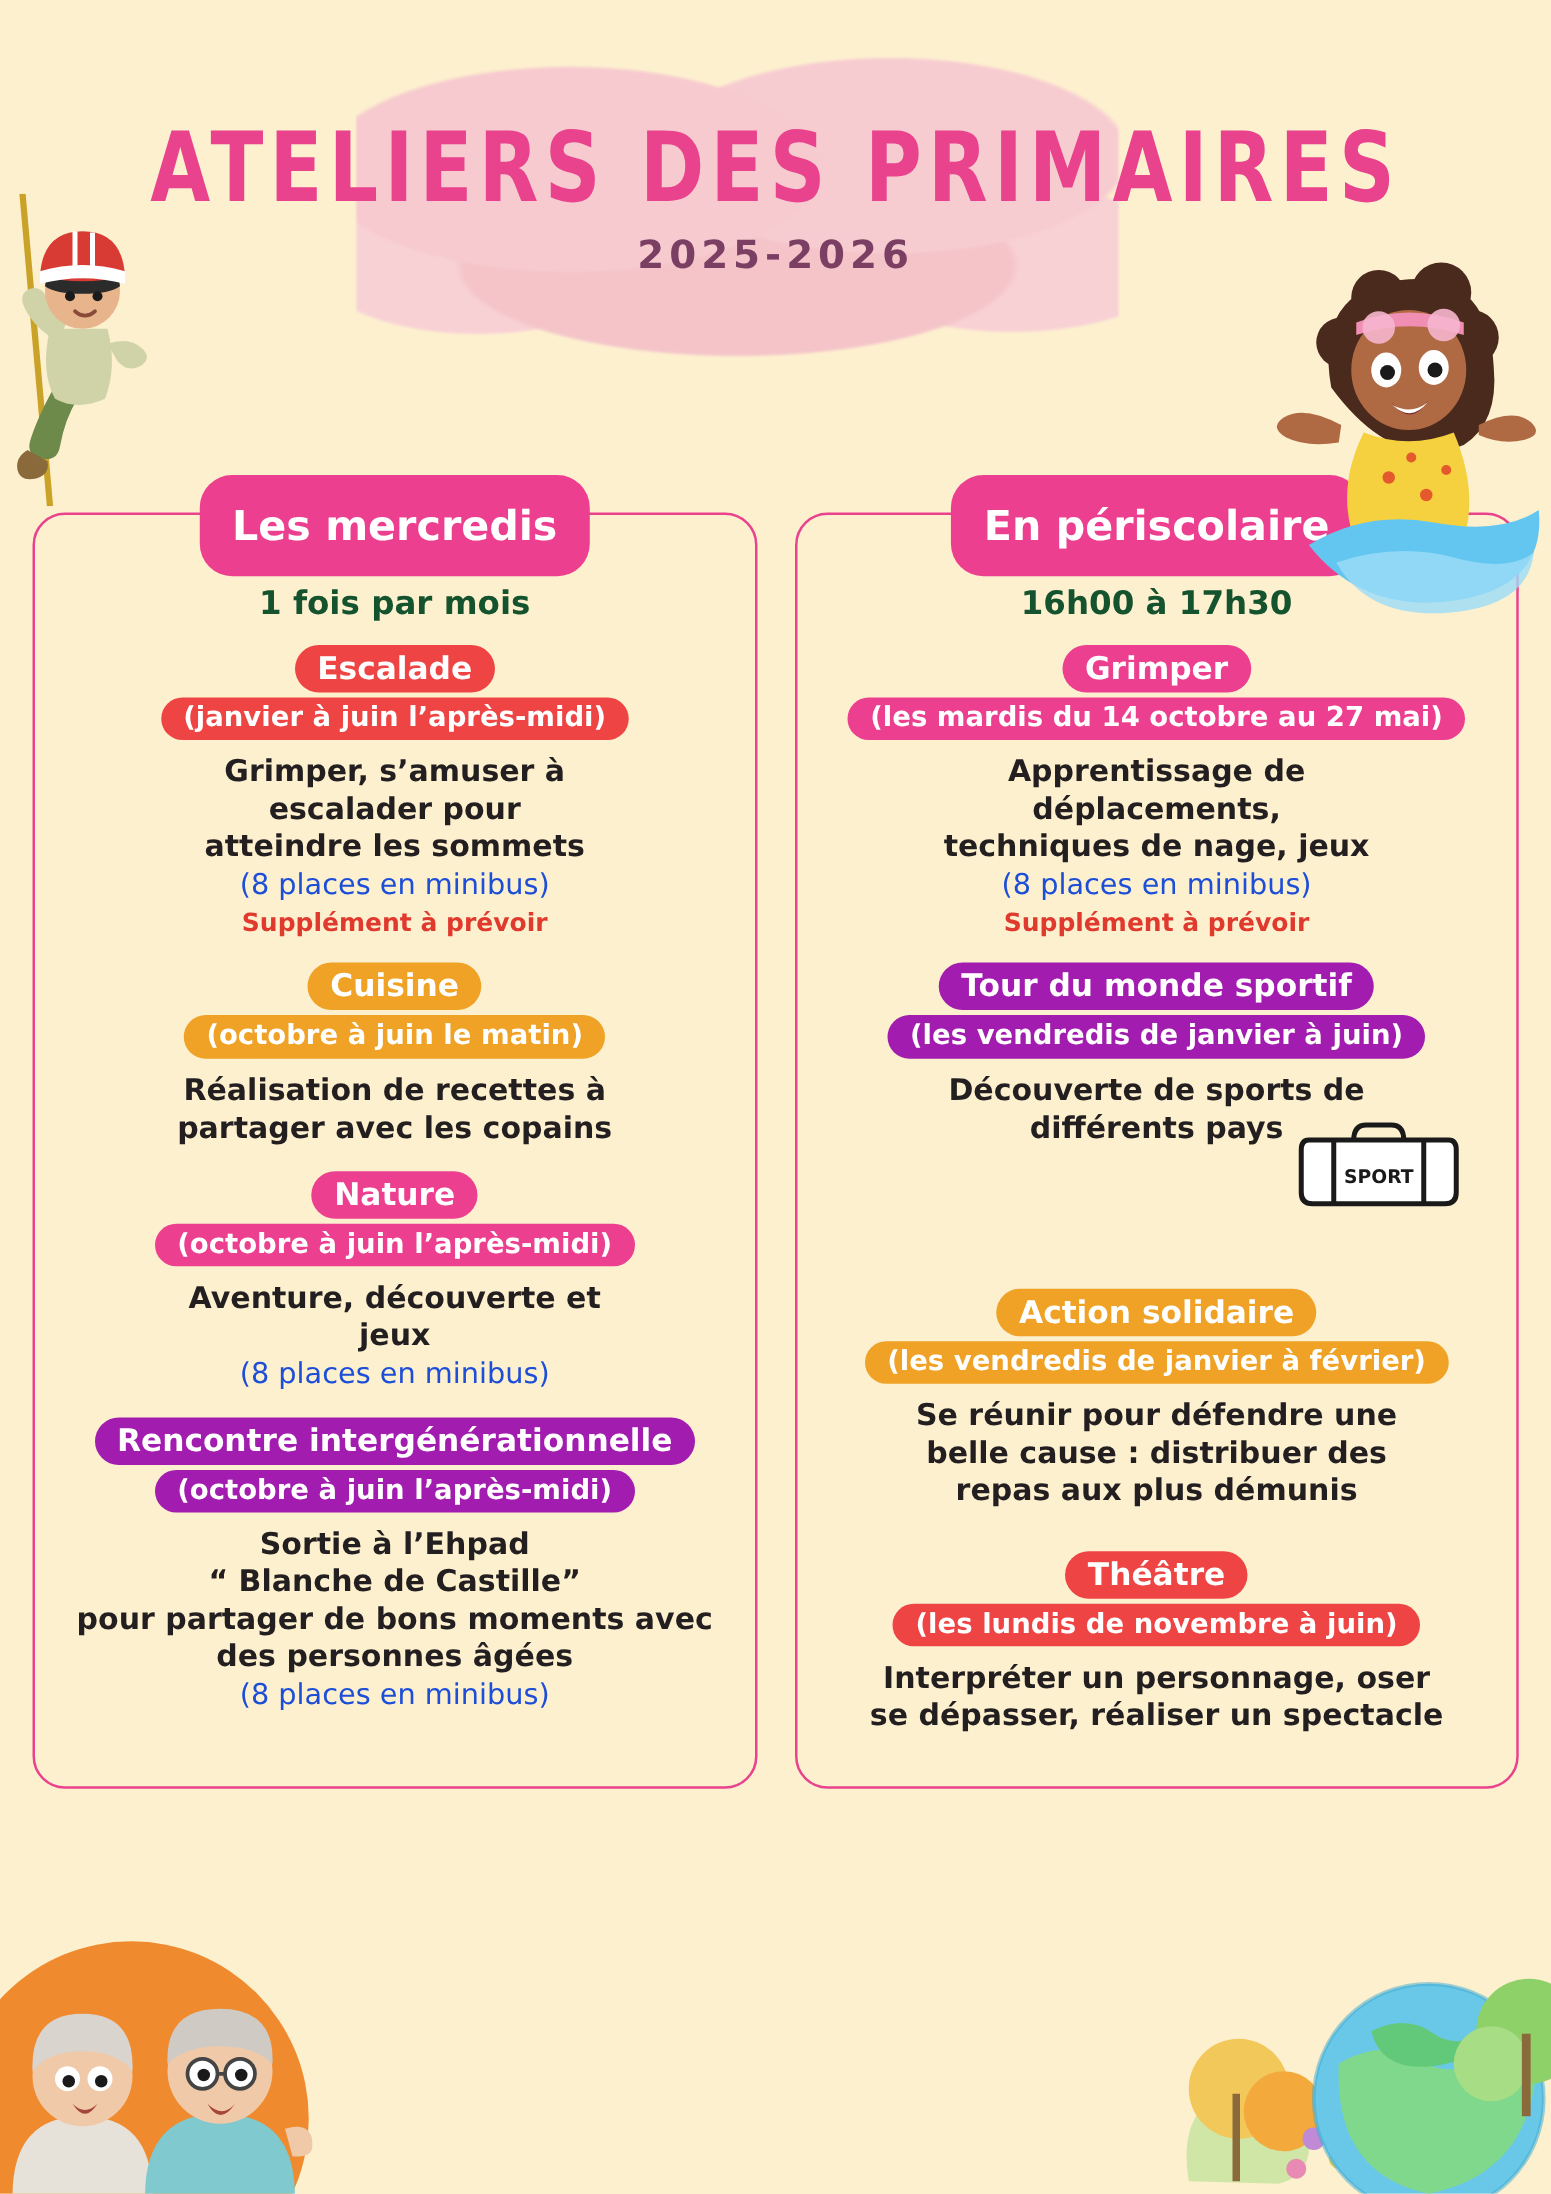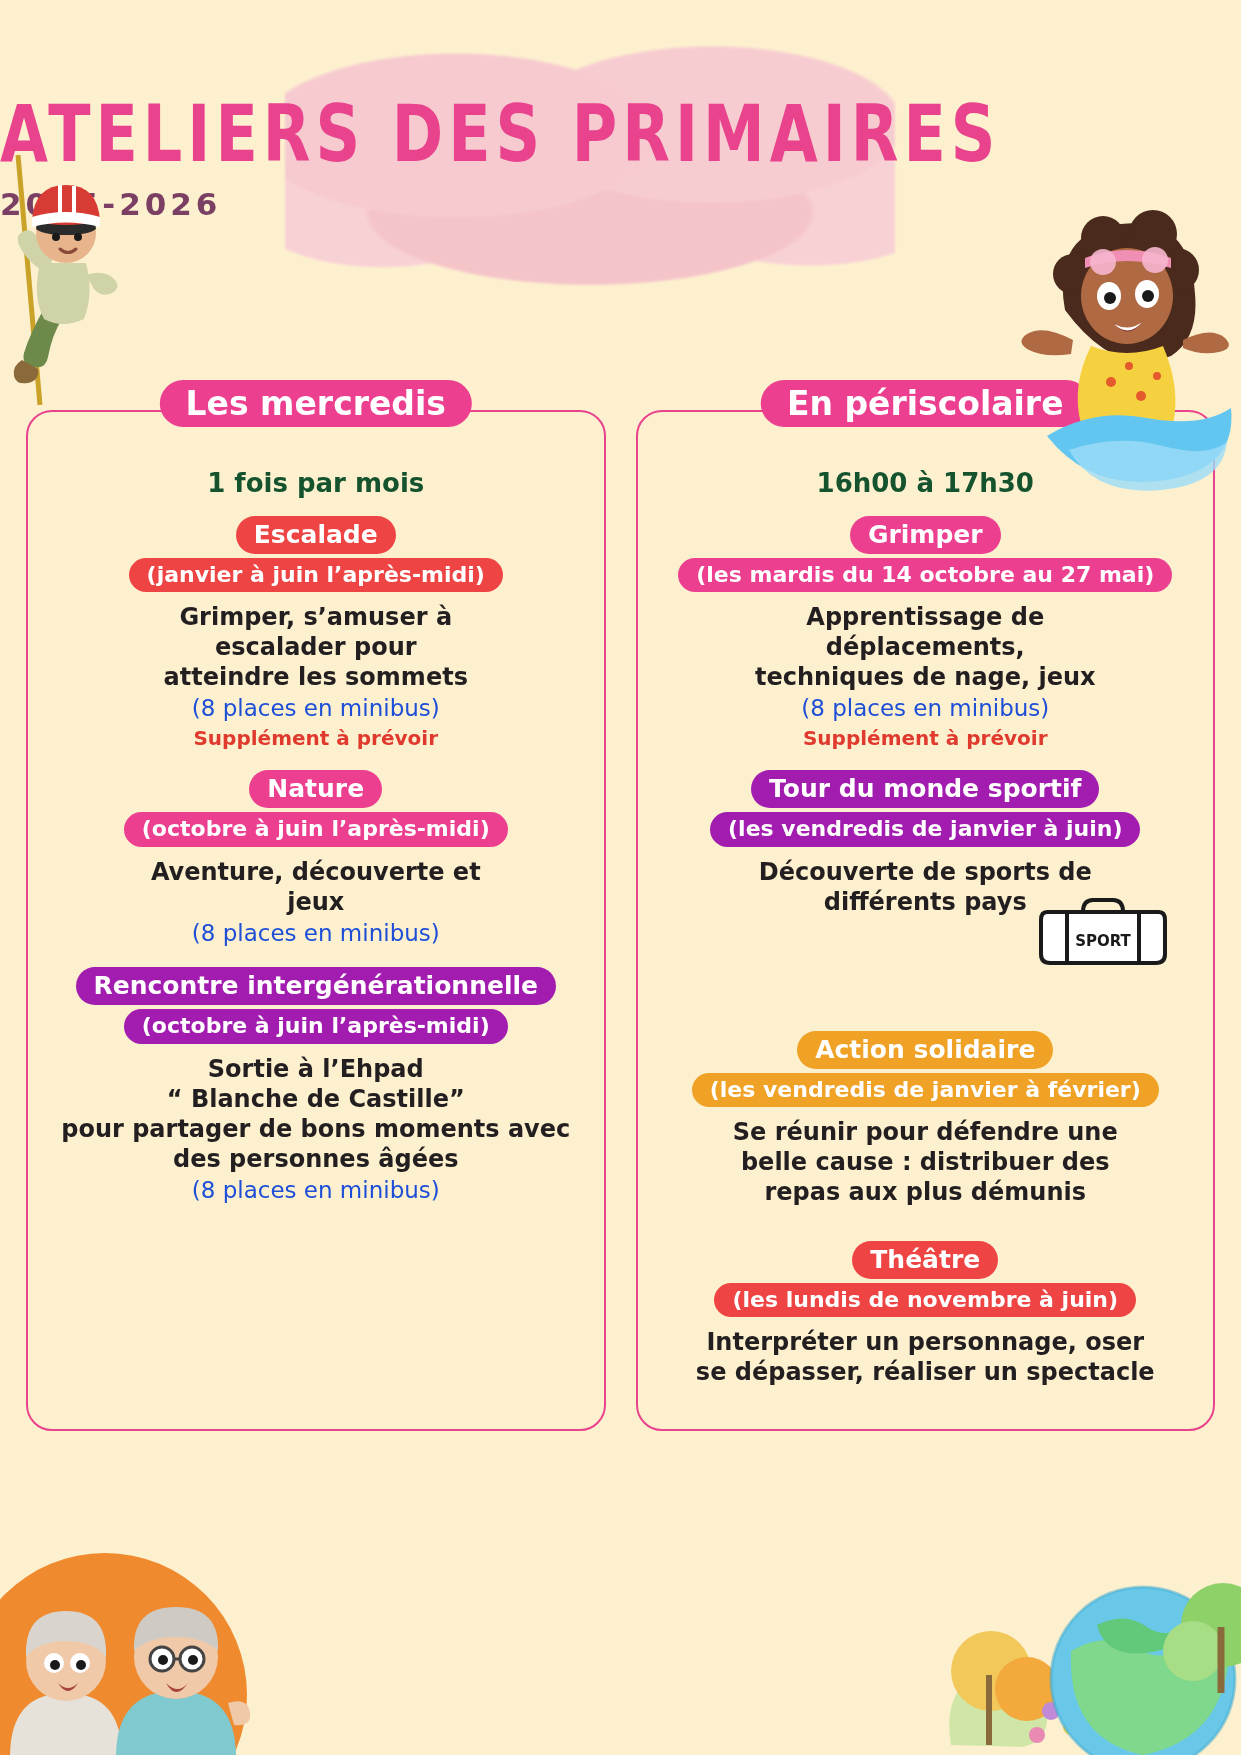--- a/index.html
+++ b/index.html
@@ -24,21 +24,21 @@
       radial-gradient(ellipse 44% 40% at 70% 30%, #f7cbd1 0%, #f7cbd1 70%, rgba(247,203,209,0) 72%),
       radial-gradient(ellipse 50% 36% at 50% 62%, #f4c2c9 0%, #f4c2c9 72%, rgba(244,194,201,0) 74%),
       radial-gradient(ellipse 30% 28% at 16% 62%, #f8d0d6 0%, #f8d0d6 70%, rgba(248,208,214,0) 72%),
       radial-gradient(ellipse 32% 30% at 86% 60%, #f8d0d6 0%, #f8d0d6 70%, rgba(248,208,214,0) 72%);
     filter: blur(1px);
     opacity: .95;
   }
 
   .title-wrap {
     position: absolute; left: 0; top: 96px; width: 100%;
-    text-align: left;
+    text-align: center;
   }
   .main-title {
     font-family: "DejaVu Sans", sans-serif;
     font-size: 62px;
     letter-spacing: 5px;
     color: #e9438d;
     font-weight: 700;
     line-height: 1;
     transform: scaleY(1.25);
     transform-origin: center top;
@@ -68,21 +68,21 @@
     padding: 52px 18px 22px;
     min-height: 1000px;
   }
   .col-head {
     position: absolute;
     top: -32px; left: 50%; transform: translateX(-50%);
     background: #ec3f8f;
     color: #ffffff;
     font-size: 33px;
     font-weight: 700;
-    padding: 4px 26px;
+    padding: 21px 26px;
     border-radius: 26px;
     white-space: nowrap;
   }
   .col-sub {
     text-align: center;
     color: #14532d;
     font-size: 26px;
     font-weight: 700;
     margin: 4px 0 18px;
   }
@@ -157,20 +157,26 @@
     <div class="activity">
       <div class="pill pill-title c-blue">Escalade</div><br>
       <div class="pill pill-dates c-blue">(janvier à juin l’après-midi)</div>
       <div class="desc" style="white-space:pre-line">Grimper, s’amuser à
 escalader pour
 atteindre les sommets</div>
       <div class="desc-light">(8 places en minibus)</div>
       <div class="supp">Supplément à prévoir</div>
     </div>
 
+    <div class="activity">
+      <div class="pill pill-title c-orange">Cuisine</div><br>
+      <div class="pill pill-dates c-orange">(octobre à juin le matin)</div>
+      <div class="desc" style="white-space:pre-line">Réalisation de recettes à
+partager avec les copains</div>
+    </div>
 
     <div class="activity">
       <div class="pill pill-title c-pink">Nature</div><br>
       <div class="pill pill-dates c-pink">(octobre à juin l’après-midi)</div>
       <div class="desc" style="white-space:pre-line">Aventure, découverte et
 jeux</div>
       <div class="desc-light">(8 places en minibus)</div>
     </div>
 
     <div class="activity">

